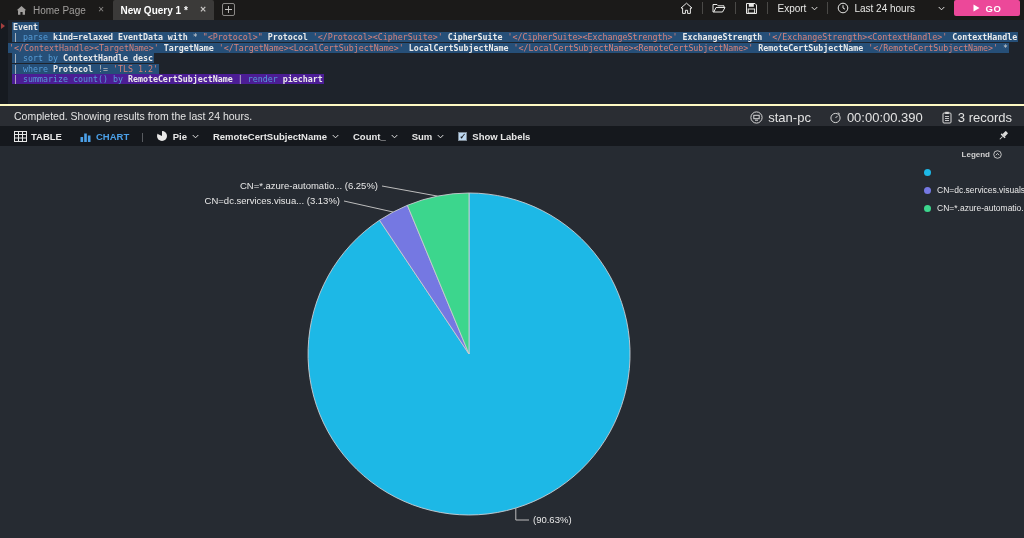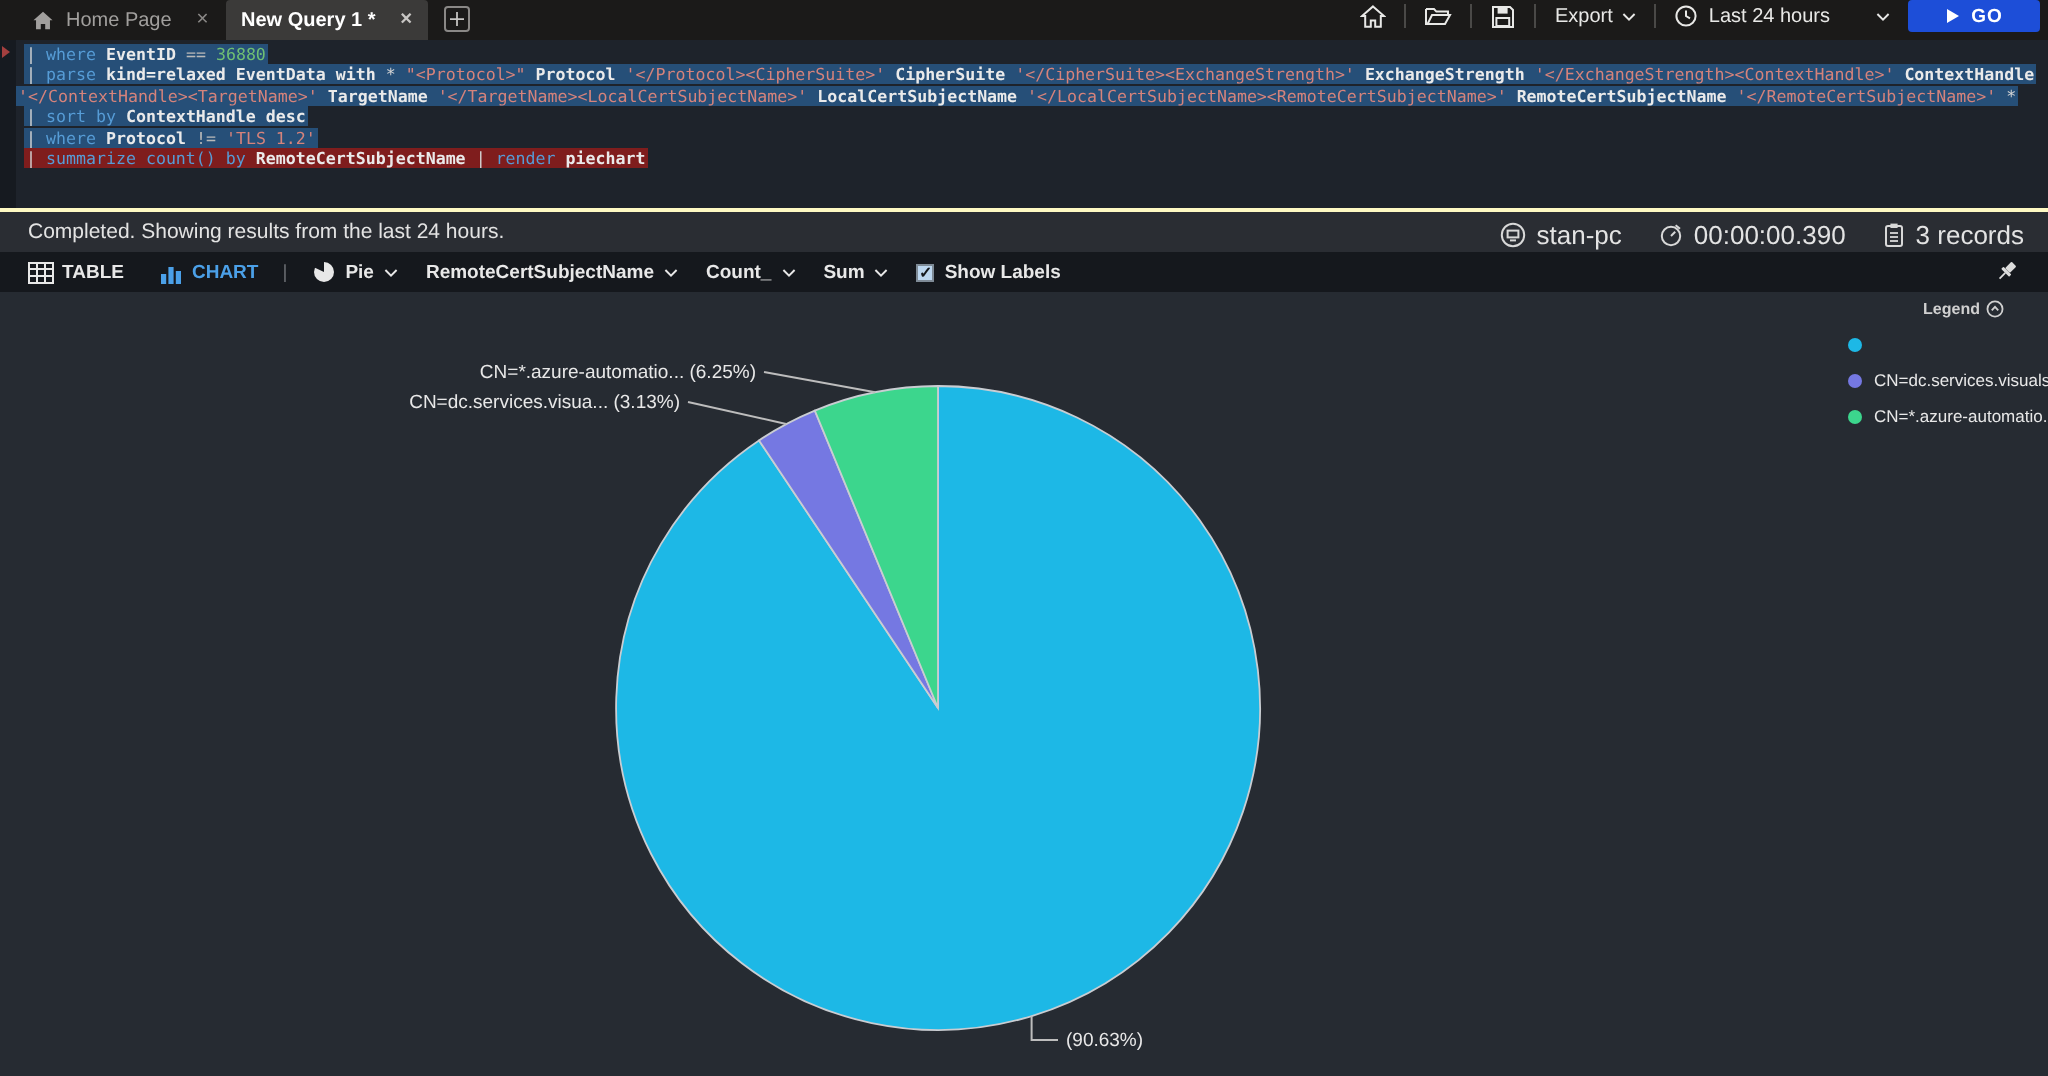--- a/index.html
+++ b/index.html
@@ -115,40 +115,40 @@
           <circle cx="6" cy="6" r="4.8" fill="none" stroke="#e8e8e6" stroke-width="1"></circle>
           <polyline points="6,3.2 6,6 8,7.2" fill="none" stroke="#e8e8e6" stroke-width="1"></polyline>
         </svg>
       <span>Last 24 hours</span>
       <span class="chev" style="margin-left:18px;">
           <svg class="icon" width="7" height="5" viewBox="0 0 8 5">
             <polyline points="0.8,0.8 4,4 7.2,0.8" fill="none" stroke="#e8e8e6" stroke-width="1.1"></polyline>
           </svg>
         </span>
     </div>
-    <div class="go-btn" style="background: #1d4ed8;">
+    <div class="go-btn" style="background: #ec4899;">
       <svg class="icon" width="7" height="8" viewBox="0 0 7 8">
           <path d="M0.5 0.5 L6.5 4 L0.5 7.5 Z" fill="#ffffff"></path>
         </svg>
       <span>GO</span>
     </div>
   </div>
 </div>
 
 <div class="editor">
   <div class="gutter">
       <div class="gutter-mark"></div>
     </div>
   <div class="code" id="code">
-      <div class="crow" style="padding-left: 4px;"><span class="sel" style="background: rgb(38, 79, 120);"><span class="t-p">| </span><span class="t-k">where </span><span class="t-i">EventID </span><span class="t-o">== </span><span class="t-n">36880</span></span></div>
+      <div class="crow" style="padding-left: 4px;"><span class="sel" style="background: rgb(38, 79, 120);"><span class="t-i">Event</span></span></div>
       <div class="crow" style="padding-left: 4px;"><span class="sel" style="background: rgb(38, 79, 120);"><span class="t-p">| </span><span class="t-k">parse </span><span class="t-i">kind=relaxed EventData with </span><span class="t-p">* </span><span class="t-s">"&lt;Protocol&gt;" </span><span class="t-i">Protocol </span><span class="t-s">'&lt;/Protocol&gt;&lt;CipherSuite&gt;' </span><span class="t-i">CipherSuite </span><span class="t-s">'&lt;/CipherSuite&gt;&lt;ExchangeStrength&gt;' </span><span class="t-i">ExchangeStrength </span><span class="t-s">'&lt;/ExchangeStrength&gt;&lt;ContextHandle&gt;' </span><span class="t-i">ContextHandle</span></span></div>
       <div class="crow" style="padding-left: 0px;"><span class="sel" style="background: rgb(38, 79, 120);"><span class="t-s">'&lt;/ContextHandle&gt;&lt;TargetName&gt;' </span><span class="t-i">TargetName </span><span class="t-s">'&lt;/TargetName&gt;&lt;LocalCertSubjectName&gt;' </span><span class="t-i">LocalCertSubjectName </span><span class="t-s">'&lt;/LocalCertSubjectName&gt;&lt;RemoteCertSubjectName&gt;' </span><span class="t-i">RemoteCertSubjectName </span><span class="t-s">'&lt;/RemoteCertSubjectName&gt;' </span><span class="t-p">*</span></span></div>
       <div class="crow" style="padding-left: 4px;"><span class="sel" style="background: rgb(38, 79, 120);"><span class="t-p">| </span><span class="t-k">sort by </span><span class="t-i">ContextHandle desc</span></span></div>
       <div class="crow" style="padding-left: 4px;"><span class="sel" style="background: rgb(38, 79, 120);"><span class="t-p">| </span><span class="t-k">where </span><span class="t-i">Protocol </span><span class="t-o">!= </span><span class="t-s">'TLS 1.2'</span></span></div>
-      <div class="crow" style="padding-left: 4px;"><span class="sel" style="background: #7f1d1d; text-align: right;"><span class="t-p">| </span><span class="t-k">summarize count() by </span><span class="t-i">RemoteCertSubjectName </span><span class="t-p">| </span><span class="t-k">render </span><span class="t-i">piechart</span></span></div>
+      <div class="crow" style="padding-left: 4px;"><span class="sel" style="background: #4c1d95; text-align: right;"><span class="t-p">| </span><span class="t-k">summarize count() by </span><span class="t-i">RemoteCertSubjectName </span><span class="t-p">| </span><span class="t-k">render </span><span class="t-i">piechart</span></span></div>
     </div>
 </div>
 
 <div class="statusbar">
   <span class="status-msg">Completed. Showing results from the last 24 hours.</span>
   <div class="status-right">
     <div class="sr-item">
       <svg class="icon" width="13" height="13" viewBox="0 0 13 13">
           <circle cx="6.5" cy="6.5" r="5.6" fill="none" stroke="#d8d8d8" stroke-width="1"></circle>
           <rect x="3.8" y="4.3" width="5.4" height="3.4" fill="none" stroke="#d8d8d8" stroke-width="1"></rect>

